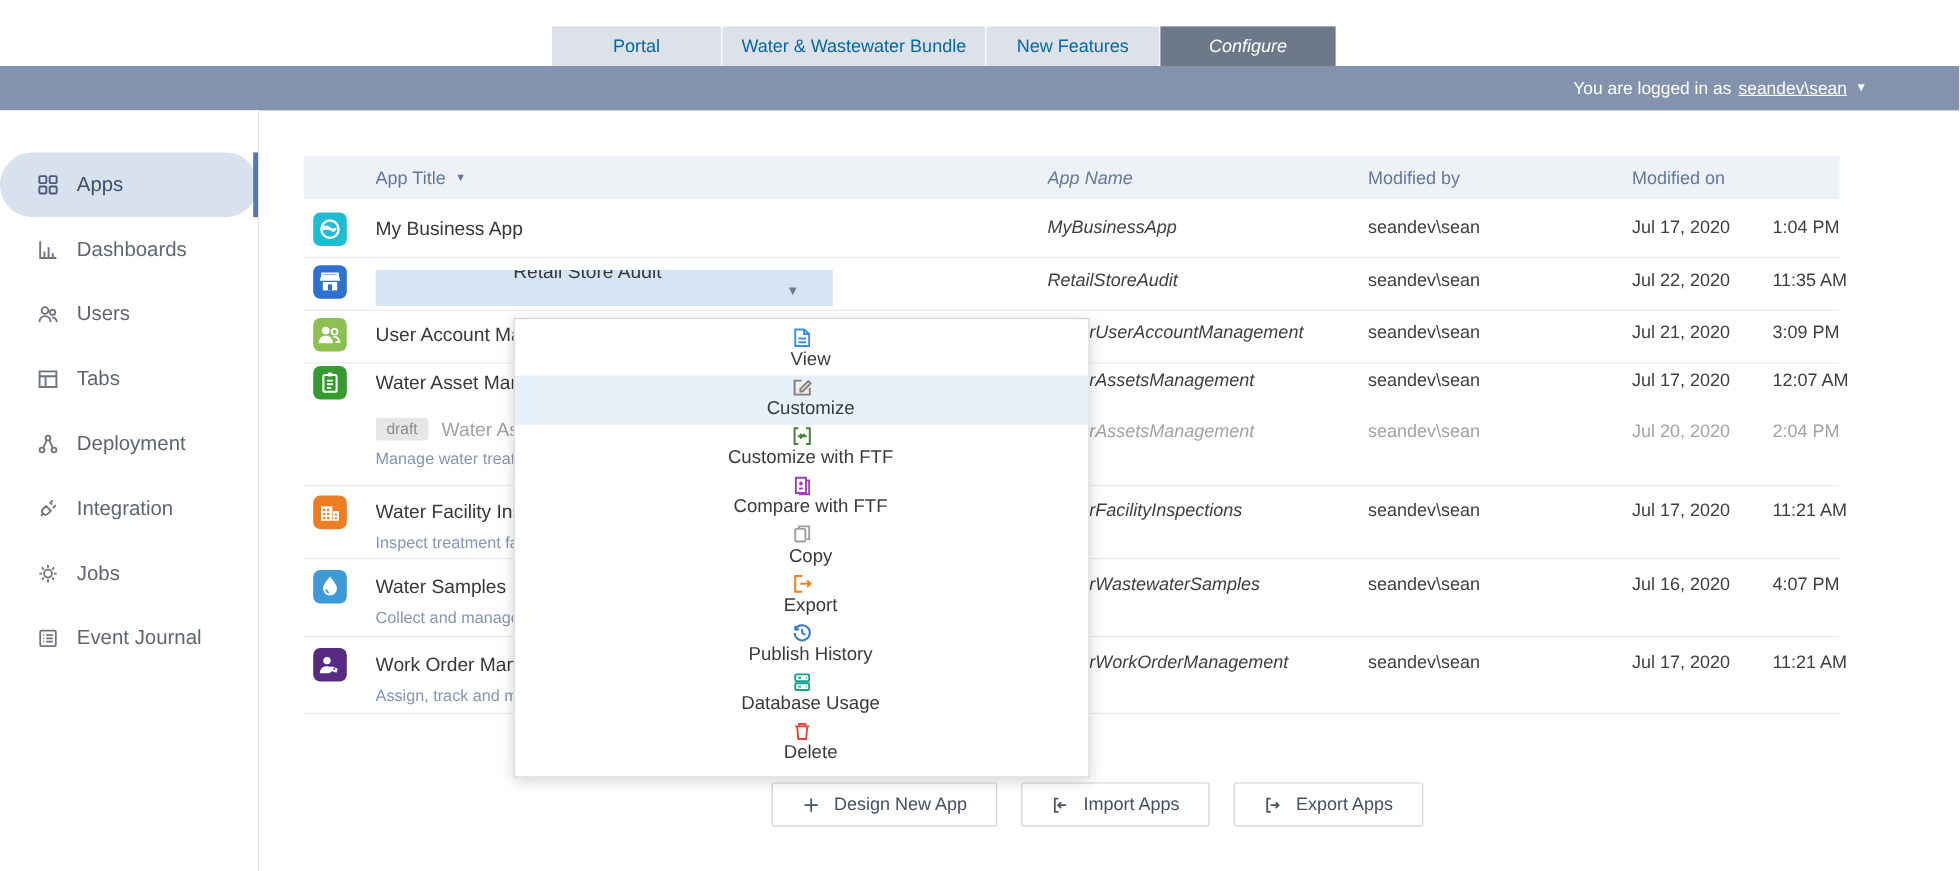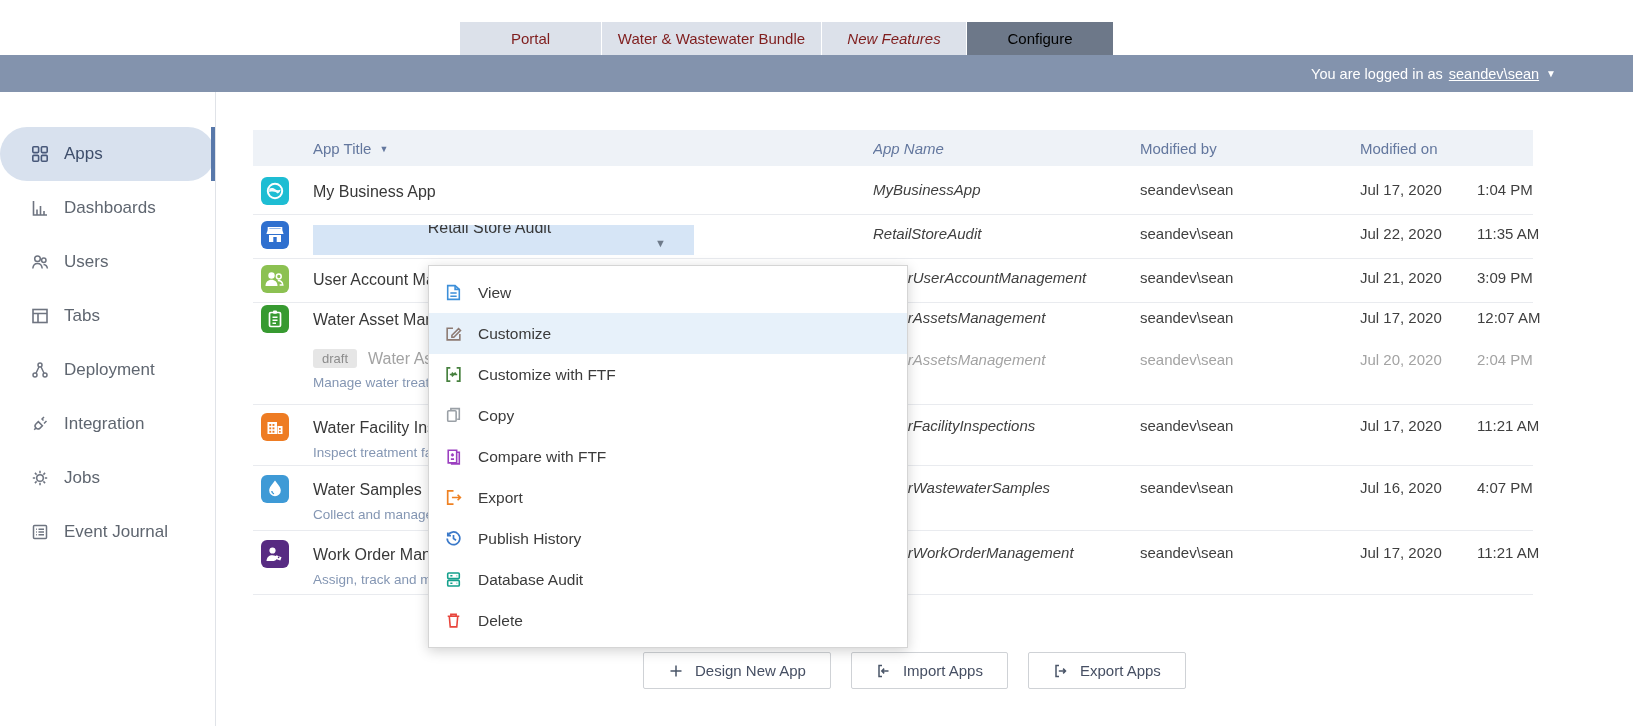--- a/index.html
+++ b/index.html
@@ -4,24 +4,24 @@
 <style>
   * { margin:0; padding:0; box-sizing:border-box; }
   html,body { width:1633px; height:726px; background:#fff;
               font-family:"Liberation Sans", sans-serif; }
   #app { position:relative; width:1633px; height:726px; overflow:hidden; background:#fff; }
 
   
   .tab-strip { position:absolute; top:0; left:0; width:100%; height:55px; background:#fff; }
   .tabs { position:absolute; left:460px; top:22px; display:flex; }
   .tab { height:33px; line-height:33px; text-align:center; font-size:15px;
-         background:#dce1ea; color:#7f1d1d; cursor:pointer; }
+         background:#dce1ea; color:#0369a1; cursor:pointer; }
   .tab + .tab { margin-left:1px; }
-  .tab.t0 { width:141px; } .tab.t1 { width:219px; } .tab.t2 { width:144px;font-style:italic; } .tab.t3 { width:146px; }
-  .tab.active { background:#6d7889; color:#000000; }
+  .tab.t0 { width:141px; } .tab.t1 { width:219px; } .tab.t2 { width:144px; } .tab.t3 { width:146px; }
+  .tab.active { background:#6d7889; color:#ffffff;font-style:italic; }
 
   
   .appbar { position:absolute; top:55px; left:0; width:100%; height:37px; background:#8393ad;
             display:flex; align-items:center; justify-content:flex-end; padding-right:77px;
             color:#fff; font-size:14.5px; }
   .appbar .uname { text-decoration:underline; margin-left:6px; cursor:pointer; }
   .appbar .caret { font-size:10px; margin-left:7px; cursor:pointer; }
 
   
   .sidebar { position:absolute; top:92px; left:0; width:216px; height:634px; background:#fff;
@@ -73,21 +73,21 @@
   .tgroup .rowB .title { color:#a3a3a3; }
   .badge { display:inline-block; background:#e6e6e6; color:#8c8c8c; font-size:13px;
            padding:2px 9px; border-radius:3px; margin-right:11px; vertical-align:1px; }
   .tgroup .desc { margin-left:60px; height:29px; font-size:13.5px; color:#8496b3; }
 
   
   .ctx { position:absolute; left:428px; top:265px; width:480px; height:383px; background:#fff;
          border:1px solid #d5d5d5; box-shadow:0 3px 12px rgba(0,0,0,.18); z-index:10;
          padding-top:6px; }
   .mi { display:flex; align-items:center; height:41px; padding-left:15px; font-size:15.5px;
-        color:#3b3b3b; cursor:pointer; }
+        color:#3b3b3b; cursor:pointer;flex-direction:column; }
   .mi.hl { background:#e7f1fa; }
   .mi .mic { width:19px; height:19px; margin-right:15px; flex:none; }
 
   
   .footer { position:absolute; left:643px; top:652px; display:flex; gap:20px; }
   .fbtn { height:37px; background:#fff; border:1px solid #cfd2d6; border-radius:2px;
           display:flex; align-items:center; padding:0 24px; gap:11px; font-size:15px;
           color:#464f63; cursor:pointer; }
   .fbtn svg { width:16px; height:16px; color:#4a5568; }
 </style>
@@ -349,56 +349,56 @@
       <span>Customize</span>
     </div>
     <div class="mi">
       <svg class="mic" viewBox="0 0 18 18" fill="none" stroke="#47813f" stroke-width="1.6">
           <path d="M6 2.8H3v12.4h3M12 2.8h3v12.4h-3"></path>
           <path d="M5.5 9h3.2m-1.3-1.8L9.2 9l-1.8 1.8M12.5 9H9.8m1.3-1.8L9.2 9"></path>
         </svg>
       <span>Customize with FTF</span>
     </div>
     <div class="mi">
-      <svg class="mic" viewBox="0 0 18 18" fill="none" stroke="#9aa0a6" stroke-width="1.5">
-          <path d="M6.5 4.5v-2h8v10h-2"></path>
-          <rect x="3.5" y="4.5" width="8" height="10" rx="1"></rect>
-        </svg>
-      <span>Copy</span>
-    </div>
-    <div class="mi">
       <svg class="mic" viewBox="0 0 18 18" fill="none" stroke="#9b3fc0" stroke-width="1.5">
           <path d="M4 3h8v12H4z"></path>
           <path d="M12 5h2.5v11H6.5"></path>
           <path d="M8 6v3M6.5 7.5h3M6.5 11.5h3"></path>
         </svg>
       <span>Compare with FTF</span>
     </div>
     <div class="mi">
+      <svg class="mic" viewBox="0 0 18 18" fill="none" stroke="#9aa0a6" stroke-width="1.5">
+          <path d="M6.5 4.5v-2h8v10h-2"></path>
+          <rect x="3.5" y="4.5" width="8" height="10" rx="1"></rect>
+        </svg>
+      <span>Copy</span>
+    </div>
+    <div class="mi">
       <svg class="mic" viewBox="0 0 18 18" fill="none" stroke="#ef8122" stroke-width="1.6">
           <path d="M9 2.8H3.5v12.4H9"></path>
           <path d="M7.5 9h8m-2.6-2.6L15.5 9l-2.6 2.6"></path>
         </svg>
       <span>Export</span>
     </div>
     <div class="mi">
       <svg class="mic" viewBox="0 0 18 18" fill="none" stroke="#3b79c9" stroke-width="1.6">
           <path d="M3.6 6.2A6 6 0 1 1 3 9"></path>
           <path d="M3.6 3.2v3h3"></path>
           <path d="M9 5.8V9l2.4 1.6"></path>
         </svg>
       <span>Publish History</span>
     </div>
     <div class="mi">
       <svg class="mic" viewBox="0 0 18 18" fill="none" stroke="#14a08c" stroke-width="1.5">
           <rect x="3.5" y="2.8" width="11" height="5.4" rx="1"></rect>
           <rect x="3.5" y="9.8" width="11" height="5.4" rx="1"></rect>
           <path d="M6 5.5h2M6 12.5h2M12 5.5h.5M12 12.5h.5"></path>
         </svg>
-      <span>Database Audit</span>
+      <span>Database Usage</span>
     </div>
     <div class="mi">
       <svg class="mic" viewBox="0 0 18 18" fill="none" stroke="#e8453c" stroke-width="1.5">
           <path d="M3.5 5h11M6.5 5V3.2h5V5"></path>
           <path d="M5 5l.9 10h6.2L13 5"></path>
         </svg>
       <span>Delete</span>
     </div>
   </div>
 

